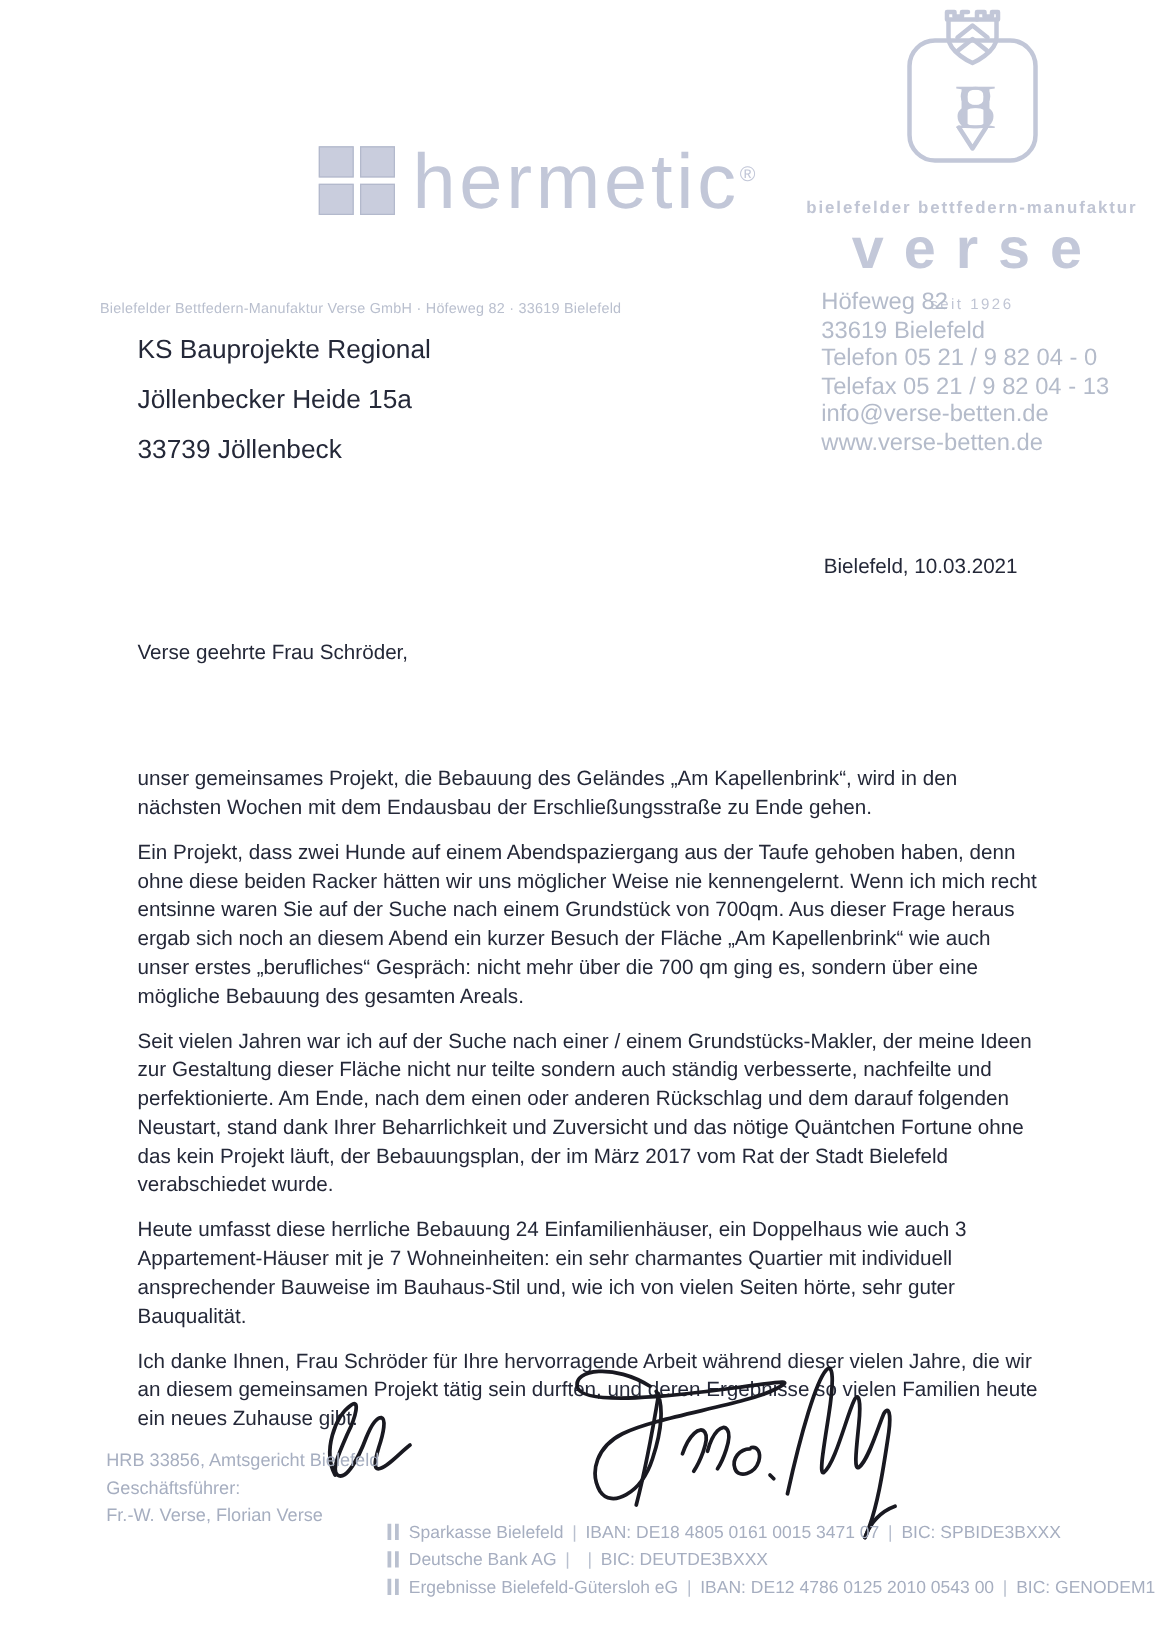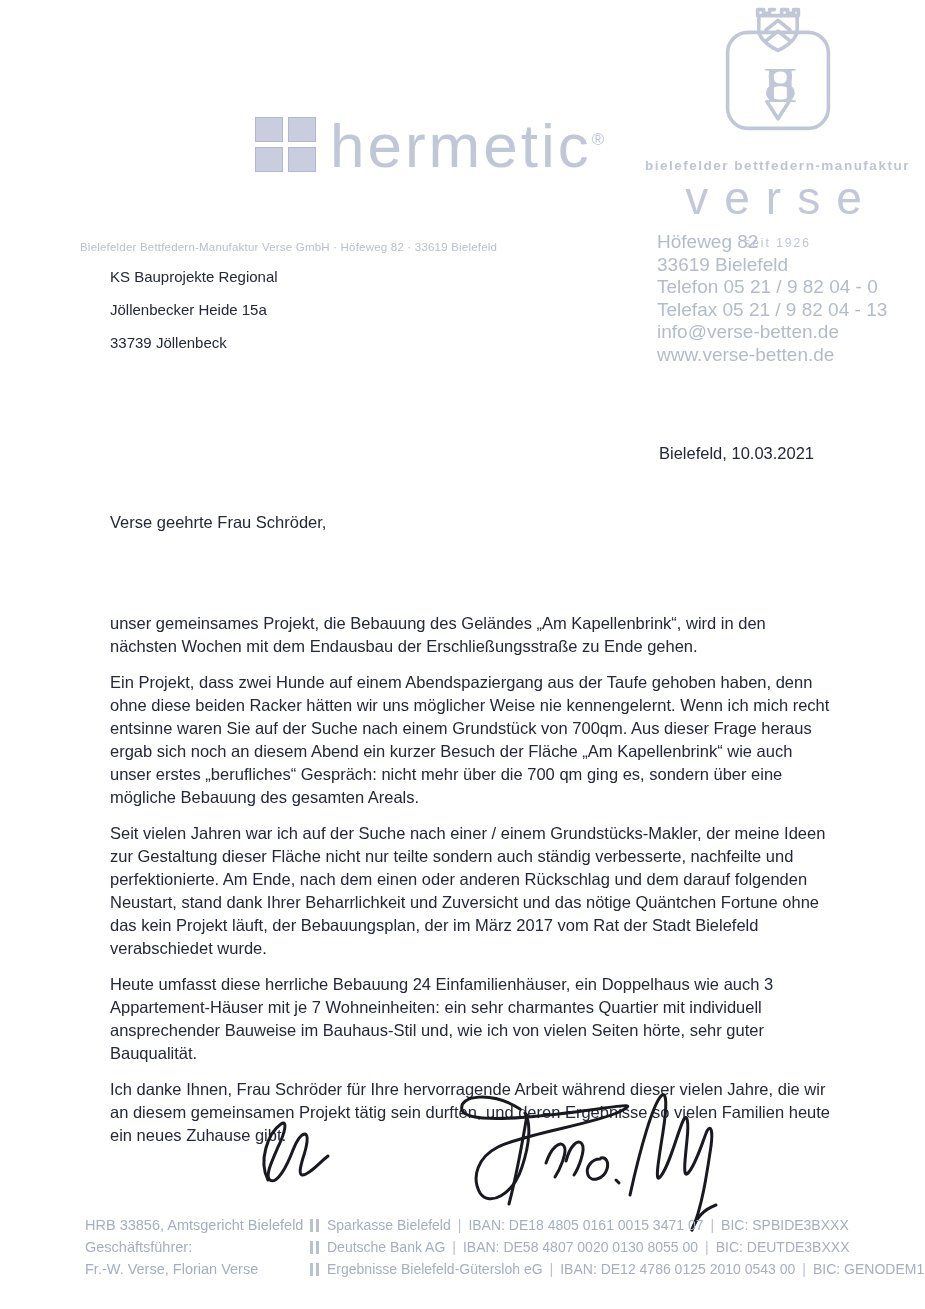--- a/index.html
+++ b/index.html
@@ -14,35 +14,35 @@
   .squares span{background:#c9cddd;border:1px solid #b3b9cc;}
   .hermetic-word{
     font-size:62px;line-height:56px;font-weight:400;color:#c2c7d8;
     letter-spacing:3px;margin-left:14px;
   }
   .reg{font-size:17px;vertical-align:super;color:#c2c7d8;letter-spacing:0;}
   
   .verse{position:absolute;top:6px;left:645px;width:265px;text-align:center;color:#c2c7d8;}
   .verse .crest{display:block;margin:0 auto;}
   .verse-tagline{font-size:13.5px;letter-spacing:1.5px;color:#c0c5d4;margin-top:2px;white-space:nowrap;font-weight:bold;}
-  .verse-word{font-size:46px;font-weight:400;letter-spacing:16px;color:#c3c8d9;line-height:46px;margin-top:2px;padding-left:8px;}
+  .verse-word{font-size:46px;font-weight:700;letter-spacing:16px;color:#c3c8d9;line-height:46px;margin-top:2px;padding-left:8px;}
   .verse-since{font-size:12px;letter-spacing:2px;color:#c0c5d4;margin-top:15px;}
   
   .sender-line{position:absolute;top:216px;left:80px;font-size:11.5px;color:#b9bfce;letter-spacing:.2px;margin-top:25px;}
-  .recipient{position:absolute;top:268px;left:110px;font-size:15px;}
+  .recipient{position:absolute;top:268px;left:110px;font-size:21px;}
   .recipient div{margin-bottom:16px;}
   .contact{position:absolute;top:231px;left:657px;font-size:19px;line-height:22.5px;color:#b4bbca;}
   .dateline{position:absolute;top:444px;left:659px;font-size:16.5px;}
   .salutation{position:absolute;top:513px;left:110px;font-size:16.5px;}
   .body-text{position:absolute;top:612px;left:110px;width:724px;font-size:16.5px;line-height:23px;}
   .body-text p{margin:0 0 13px 0;}
   
   .signature{position:absolute;top:1083px;left:228px;}
   
-  .footer-registry{position:absolute;top:1214px;left:85px;font-size:14.5px;line-height:22px;color:#a6aec0;}
+  .footer-registry{position:absolute;top:1158px;left:85px;font-size:14.5px;line-height:22px;color:#a6aec0;}
   .footer-banks{position:absolute;top:1214px;left:310px;font-size:14px;line-height:22px;color:#a6aec0;}
   .bank-row{display:flex;align-items:center;height:22px;white-space:nowrap;}
   .bank-icon{display:inline-block;width:3px;height:13px;border-left:3px solid #b9c0cf;border-right:3px solid #b9c0cf;margin-right:8px;}
   .sep{margin:0 7px;color:#b9c0cf;}
 </style>
 </head>
 <body>
 
 <div class="page">
 
@@ -138,21 +138,20 @@
       <span>Sparkasse Bielefeld</span>
       <span class="sep">|</span>
       <span>IBAN: DE18 4805 0161 0015 3471 07</span>
       <span class="sep">|</span>
       <span>BIC: SPBIDE3BXXX</span>
     </div>
     <div class="bank-row">
       <span class="bank-icon"></span>
       <span>Deutsche Bank AG</span>
       <span class="sep">|</span>
-      <span>IBAN: DE58 4807 0020 0130 8055 00</span>
       <span class="sep">|</span>
       <span>BIC: DEUTDE3BXXX</span>
     </div>
     <div class="bank-row">
       <span class="bank-icon"></span>
       <span>Ergebnisse Bielefeld-Gütersloh eG</span>
       <span class="sep">|</span>
       <span>IBAN: DE12 4786 0125 2010 0543 00</span>
       <span class="sep">|</span>
       <span>BIC: GENODEM1GTL</span>

